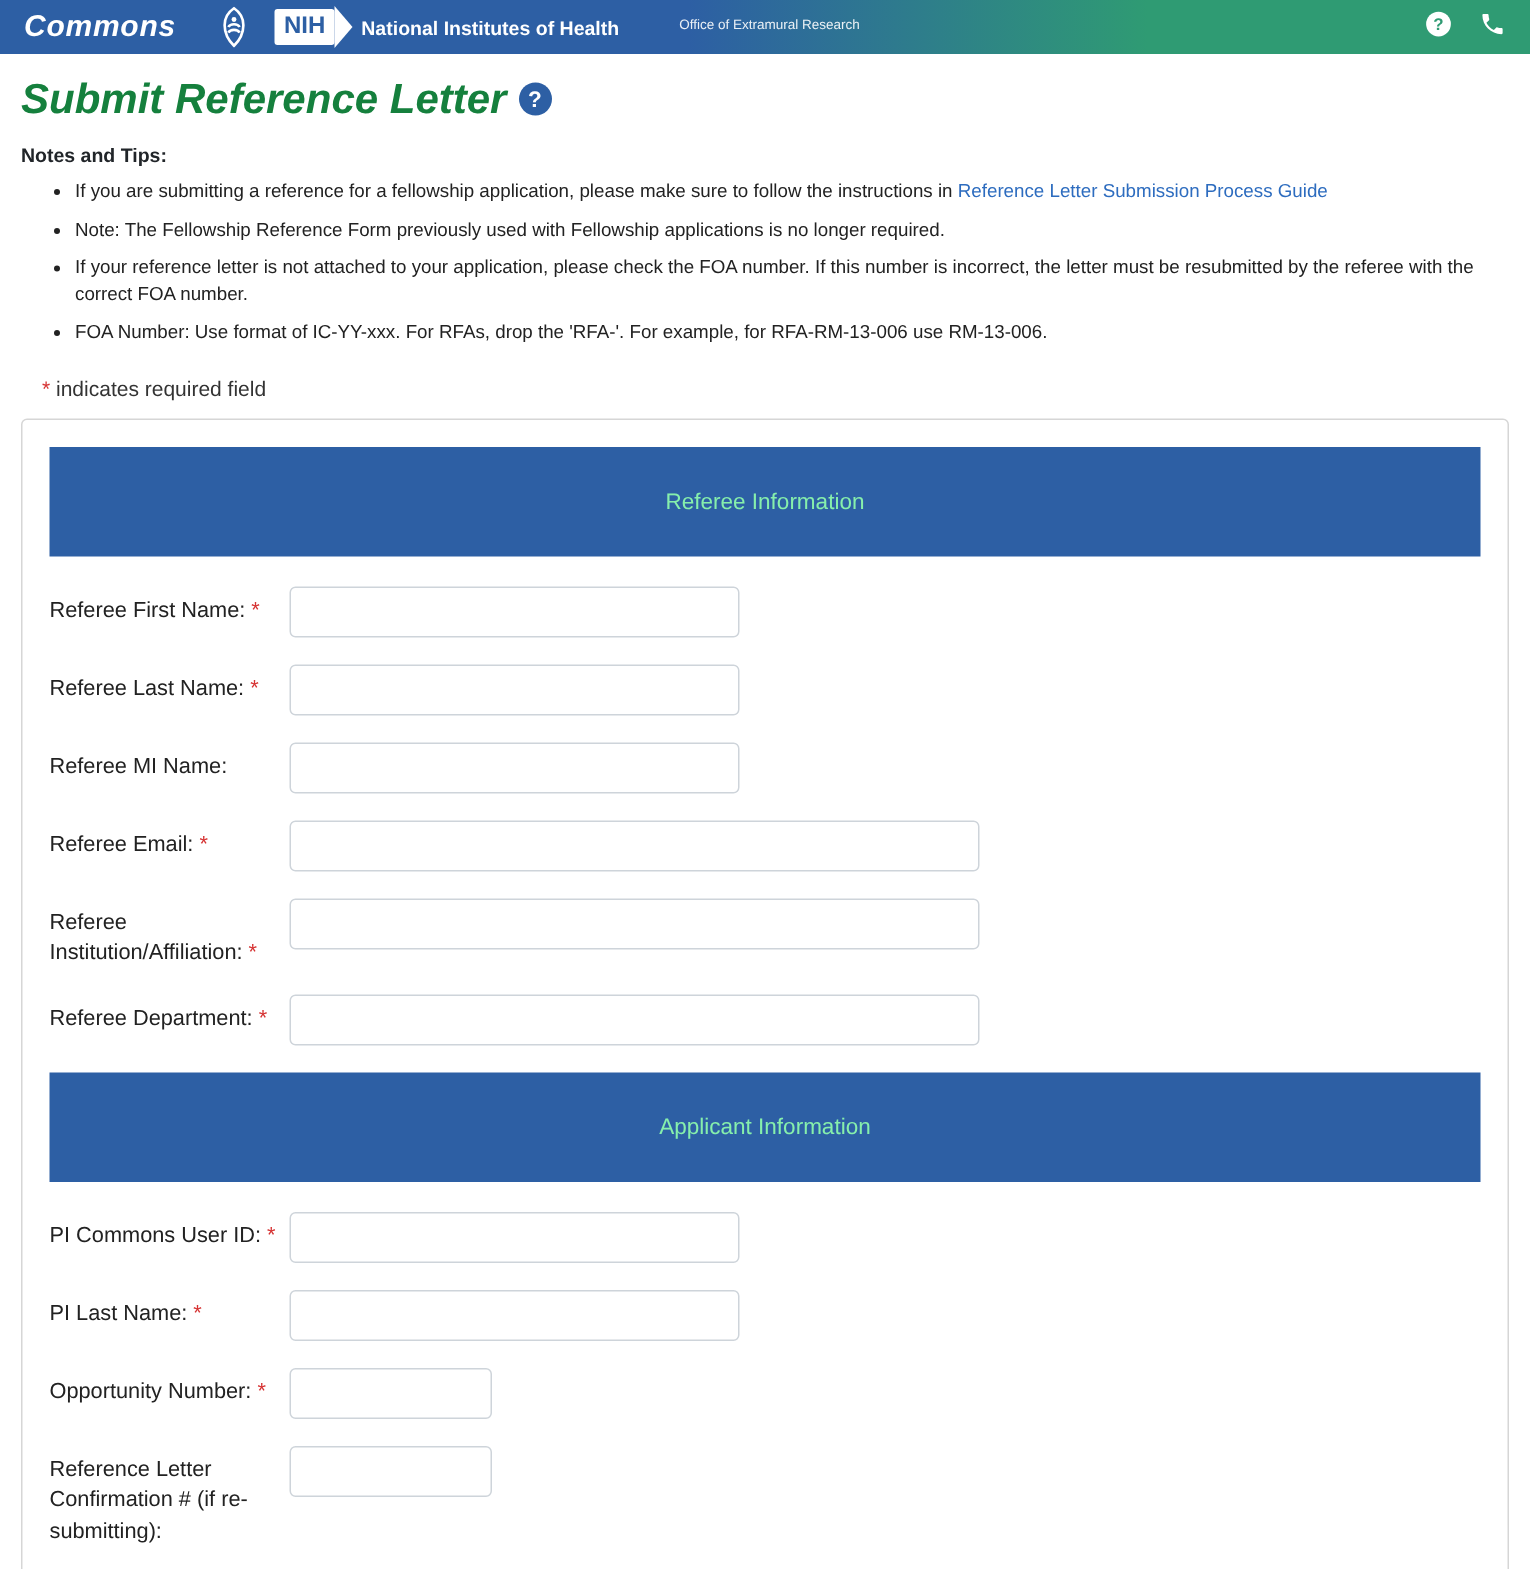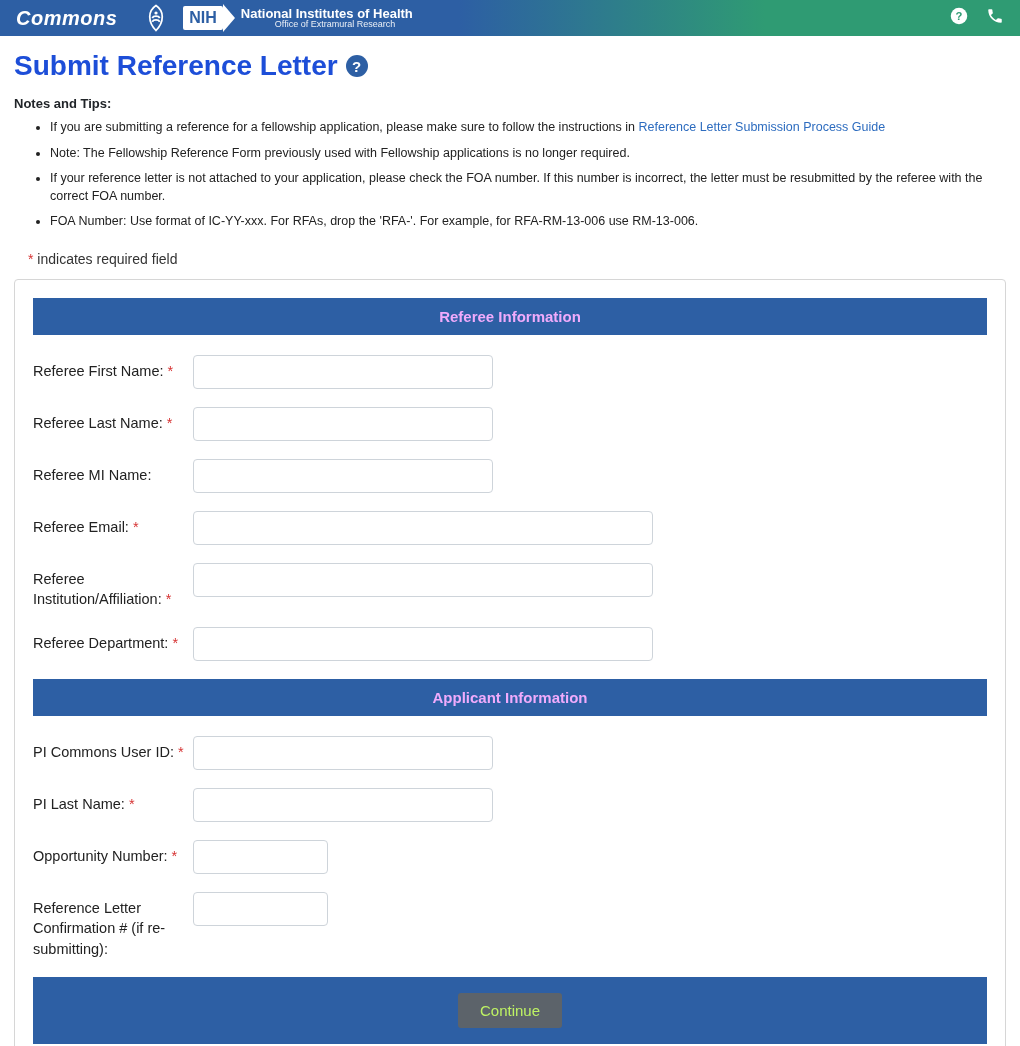--- a/index.html
+++ b/index.html
@@ -37,33 +37,34 @@
     position: relative;
   }
   .nih-arrow {
     width: 0;
     height: 0;
     border-top: 14px solid transparent;
     border-bottom: 14px solid transparent;
     border-left: 12px solid #fff;
     margin-right: 6px;
   }
-  .nih-text { display: flex; flex-direction: column; line-height: 1; }
+  .nih-text { display: flex; line-height: 1; gap: 40px; }
   .nih-text .line1 { font-size: 13px; font-weight: 600; }
-  .nih-text .line2 { font-size: 9px; font-weight: 400; opacity: 0.9; margin-left: 34px; }
+  .nih-text .line2 { font-size: 9px; font-weight: 400; opacity: 0.9; }
   .topbar-spacer { flex: 1; }
   .top-icon { margin-left: 18px; cursor: pointer; }
 
   .page { padding: 14px 14px 24px 14px; }
   .page-title-row { display: flex; align-items: center; }
   .page-title {
     font-size: 28px;
     font-weight: 700;
-    color: #1d4ed8;
+    color: #15803d;
     margin-right: 8px;
+    font-style: italic;
   }
   .title-help {
     width: 22px; height: 22px; border-radius: 50%;
     background: #2d5fa4; color: #fff;
     display: inline-flex; align-items: center; justify-content: center;
     font-weight: 700; font-size: 15px;
     cursor: pointer;
   }
   .notes-heading {
     font-weight: 700;
@@ -77,25 +78,25 @@
   .req-note { font-size: 14px; margin: 20px 0 12px 14px; color: #333; }
   .req-note .ast, .ast { color: #d63333; }
 
   .form-card {
     border: 1px solid #d6d6d6;
     border-radius: 4px;
     padding: 18px;
   }
   .section-header {
     background: #2d5fa4;
-    color: #f0abfc;
+    color: #86efac;
     text-align: center;
-    padding: 10px 0;
+    padding: 28px 0;
     font-size: 15px;
-    font-weight: 700;
+    font-weight: 400;
     margin-bottom: 20px;
   }
   .form-row {
     display: flex;
     align-items: flex-start;
     margin-bottom: 18px;
   }
   .form-row label {
     width: 160px;
     font-size: 14.5px;

